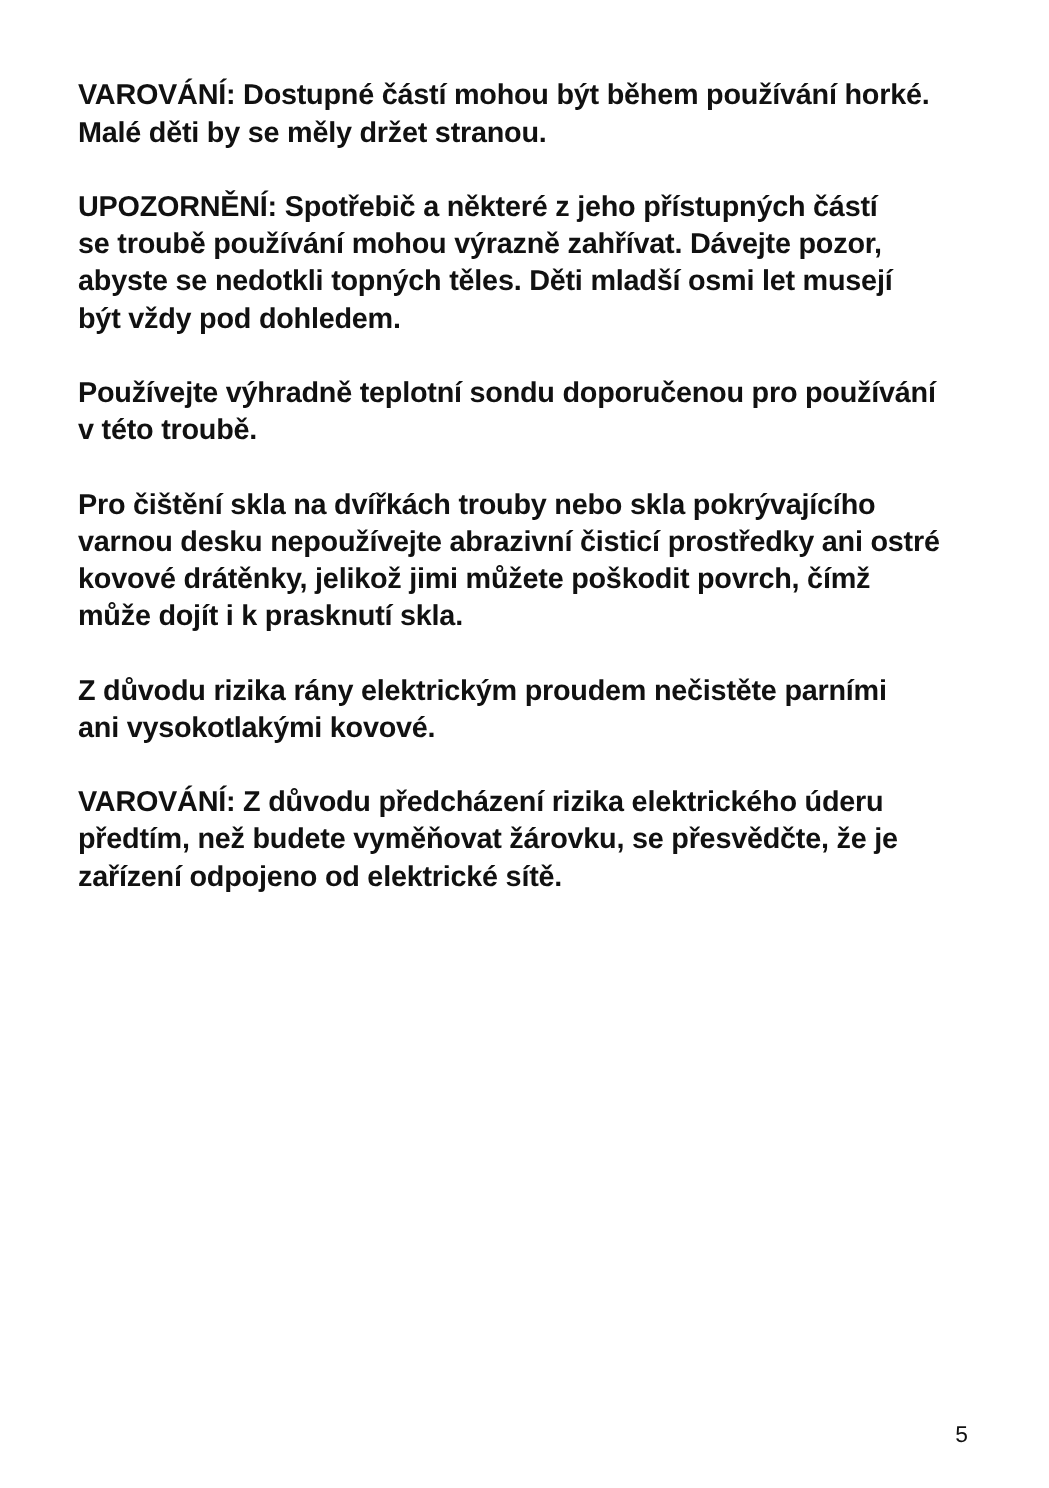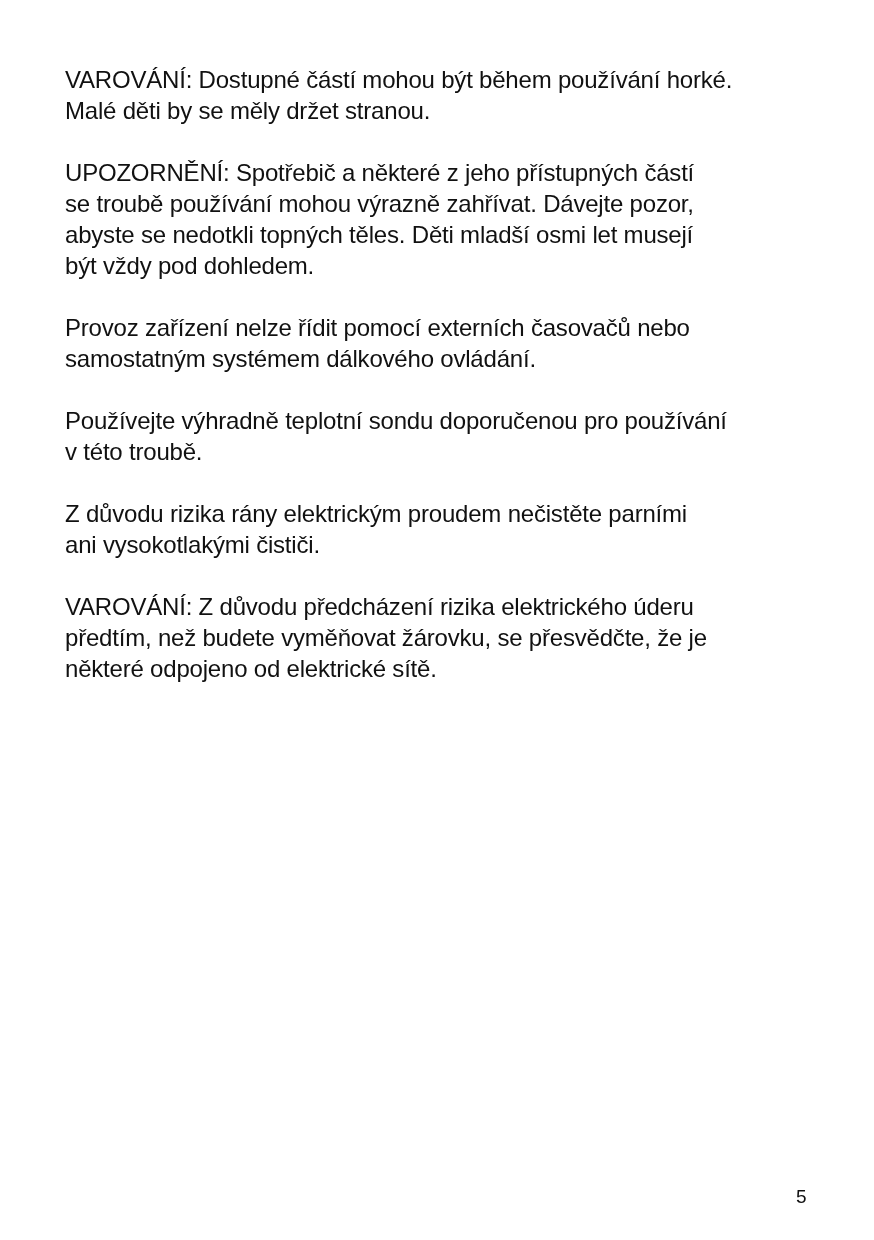--- a/index.html
+++ b/index.html
@@ -18,20 +18,21 @@
     position: absolute;
     inset: 0;
     background: #ffffff;
   }
   .content {
     position: absolute;
     left: 65px;
     top: 64px;
     width: 762px;
     color: #111111;
+    font-weight: bold;
   }
   .para {
     font-size: 24px;
     line-height: 31px;
     letter-spacing: -0.2px;
     white-space: pre-line;
     margin: 0 0 31px 0;
   }
   .page-number {
     position: absolute;
@@ -46,24 +47,26 @@
 <body>
 
 <div class="page">
   <div class="content">
     <p class="para">VAROVÁNÍ: Dostupné částí mohou být během používání horké.
 Malé děti by se měly držet stranou.</p>
     <p class="para">UPOZORNĚNÍ: Spotřebič a některé z jeho přístupných částí
 se troubě používání mohou výrazně zahřívat. Dávejte pozor,
 abyste se nedotkli topných těles. Děti mladší osmi let musejí
 být vždy pod dohledem.</p>
-    <p class="para">Provoz zařízení nelze řídit pomocí externích časovačů nebo
-samostatným systémem dálkového ovládání.</p>
     <p class="para">Používejte výhradně teplotní sondu doporučenou pro používání
 v této troubě.</p>
+    <p class="para">Pro čištění skla na dvířkách trouby nebo skla pokrývajícího
+varnou desku nepoužívejte abrazivní čisticí prostředky ani ostré
+kovové drátěnky, jelikož jimi můžete poškodit povrch, čímž
+může dojít i k prasknutí skla.</p>
     <p class="para">Z důvodu rizika rány elektrickým proudem nečistěte parními
-ani vysokotlakými čističi.</p>
+ani vysokotlakými kovové.</p>
     <p class="para">VAROVÁNÍ: Z důvodu předcházení rizika elektrického úderu
 předtím, než budete vyměňovat žárovku, se přesvědčte, že je
-některé odpojeno od elektrické sítě.</p>
+zařízení odpojeno od elektrické sítě.</p>
   </div>
   <div class="page-number">5</div>
 </div>
 
 </body></html>

